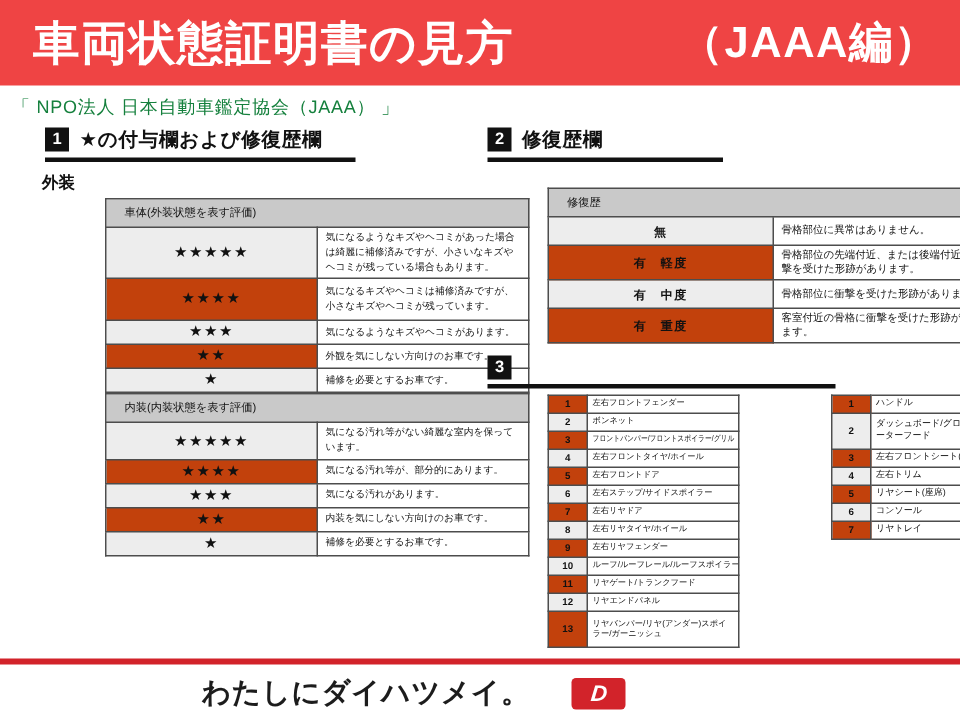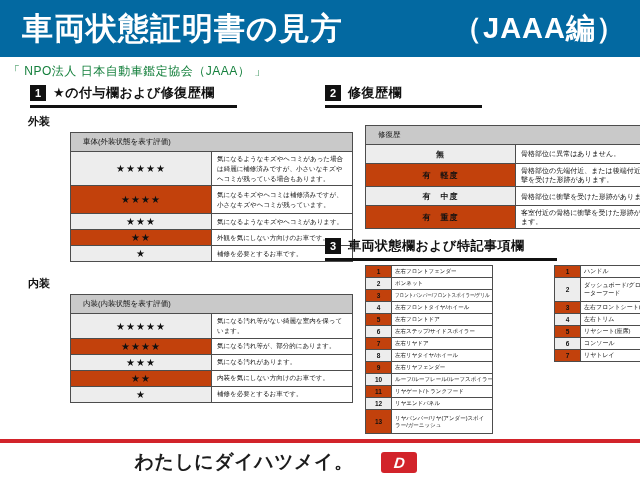--- a/index.html
+++ b/index.html
@@ -4,21 +4,21 @@
 <style>
   * { margin:0; padding:0; box-sizing:border-box; }
   html,body { width:640px; height:480px; }
   body {
     font-family:"Liberation Sans","DejaVu Sans",sans-serif;
     background:#ffffff; color:#111; position:relative; overflow:hidden;
   }
   
   .header-bar {
     position:absolute; left:0; top:0; width:640px; height:57px;
-    background:#0369a1; display:flex; align-items:center;
+    background:#ef4444; display:flex; align-items:center;
     justify-content:space-between; padding:0 14px 0 22px;
   }
   .page-title { color:#fff; font-size:31px; font-weight:bold; letter-spacing:1px; }
   .edition { color:#fff; font-size:29px; font-weight:bold; letter-spacing:1px; }
   .npo-caption {
     position:absolute; left:8px; top:63px; font-size:12px; color:#15803d; letter-spacing:0.5px;
   }
   
   .col-left  { position:absolute; left:30px;  top:84px; width:283px; }
   .col-right { position:absolute; left:325px; top:84px; width:301px; }
@@ -137,21 +137,20 @@
       <td class="stars bg-b">★★</td>
       <td class="desc">外観を気にしない方向けのお車です。</td>
     </tr>
     <tr class="h-one">
       <td class="stars bg-a">★</td>
       <td class="desc">補修を必要とするお車です。</td>
     </tr>
   </tbody>
     </table>
 
-  <div class="zone-label gap-int">内装</div>
 
   <table class="rating-table">
     <tbody>
         <tr class="hrow">
           <td class="hdr" colspan="2">内装(内装状態を表す評価)</td>
         </tr>
     <tr class="h-one">
       <td class="stars bg-a">★★★★★</td>
       <td class="desc">気になる汚れ等がない綺麗な室内を保っています。</td>
     </tr>
@@ -201,21 +200,20 @@
     </tr>
     <tr>
       <td class="grade bg-b">有　重度</td>
       <td class="rdesc">客室付近の骨格に衝撃を受けた形跡があります。</td>
     </tr>
   </tbody>
     </table>
 
   <div class="sec-header w3 sec3-header">
     <span class="sec-num">3</span>
-    <span class="sec-title">車両状態欄および特記事項欄</span>
   </div>
 
   <div class="parts-wrap">
     <table class="parts-table pt-left">
       <tbody>
           <tr>
         <td class="pnum bg-b">1</td>
         <td class="pname">左右フロントフェンダー</td>
       </tr>
       <tr>

